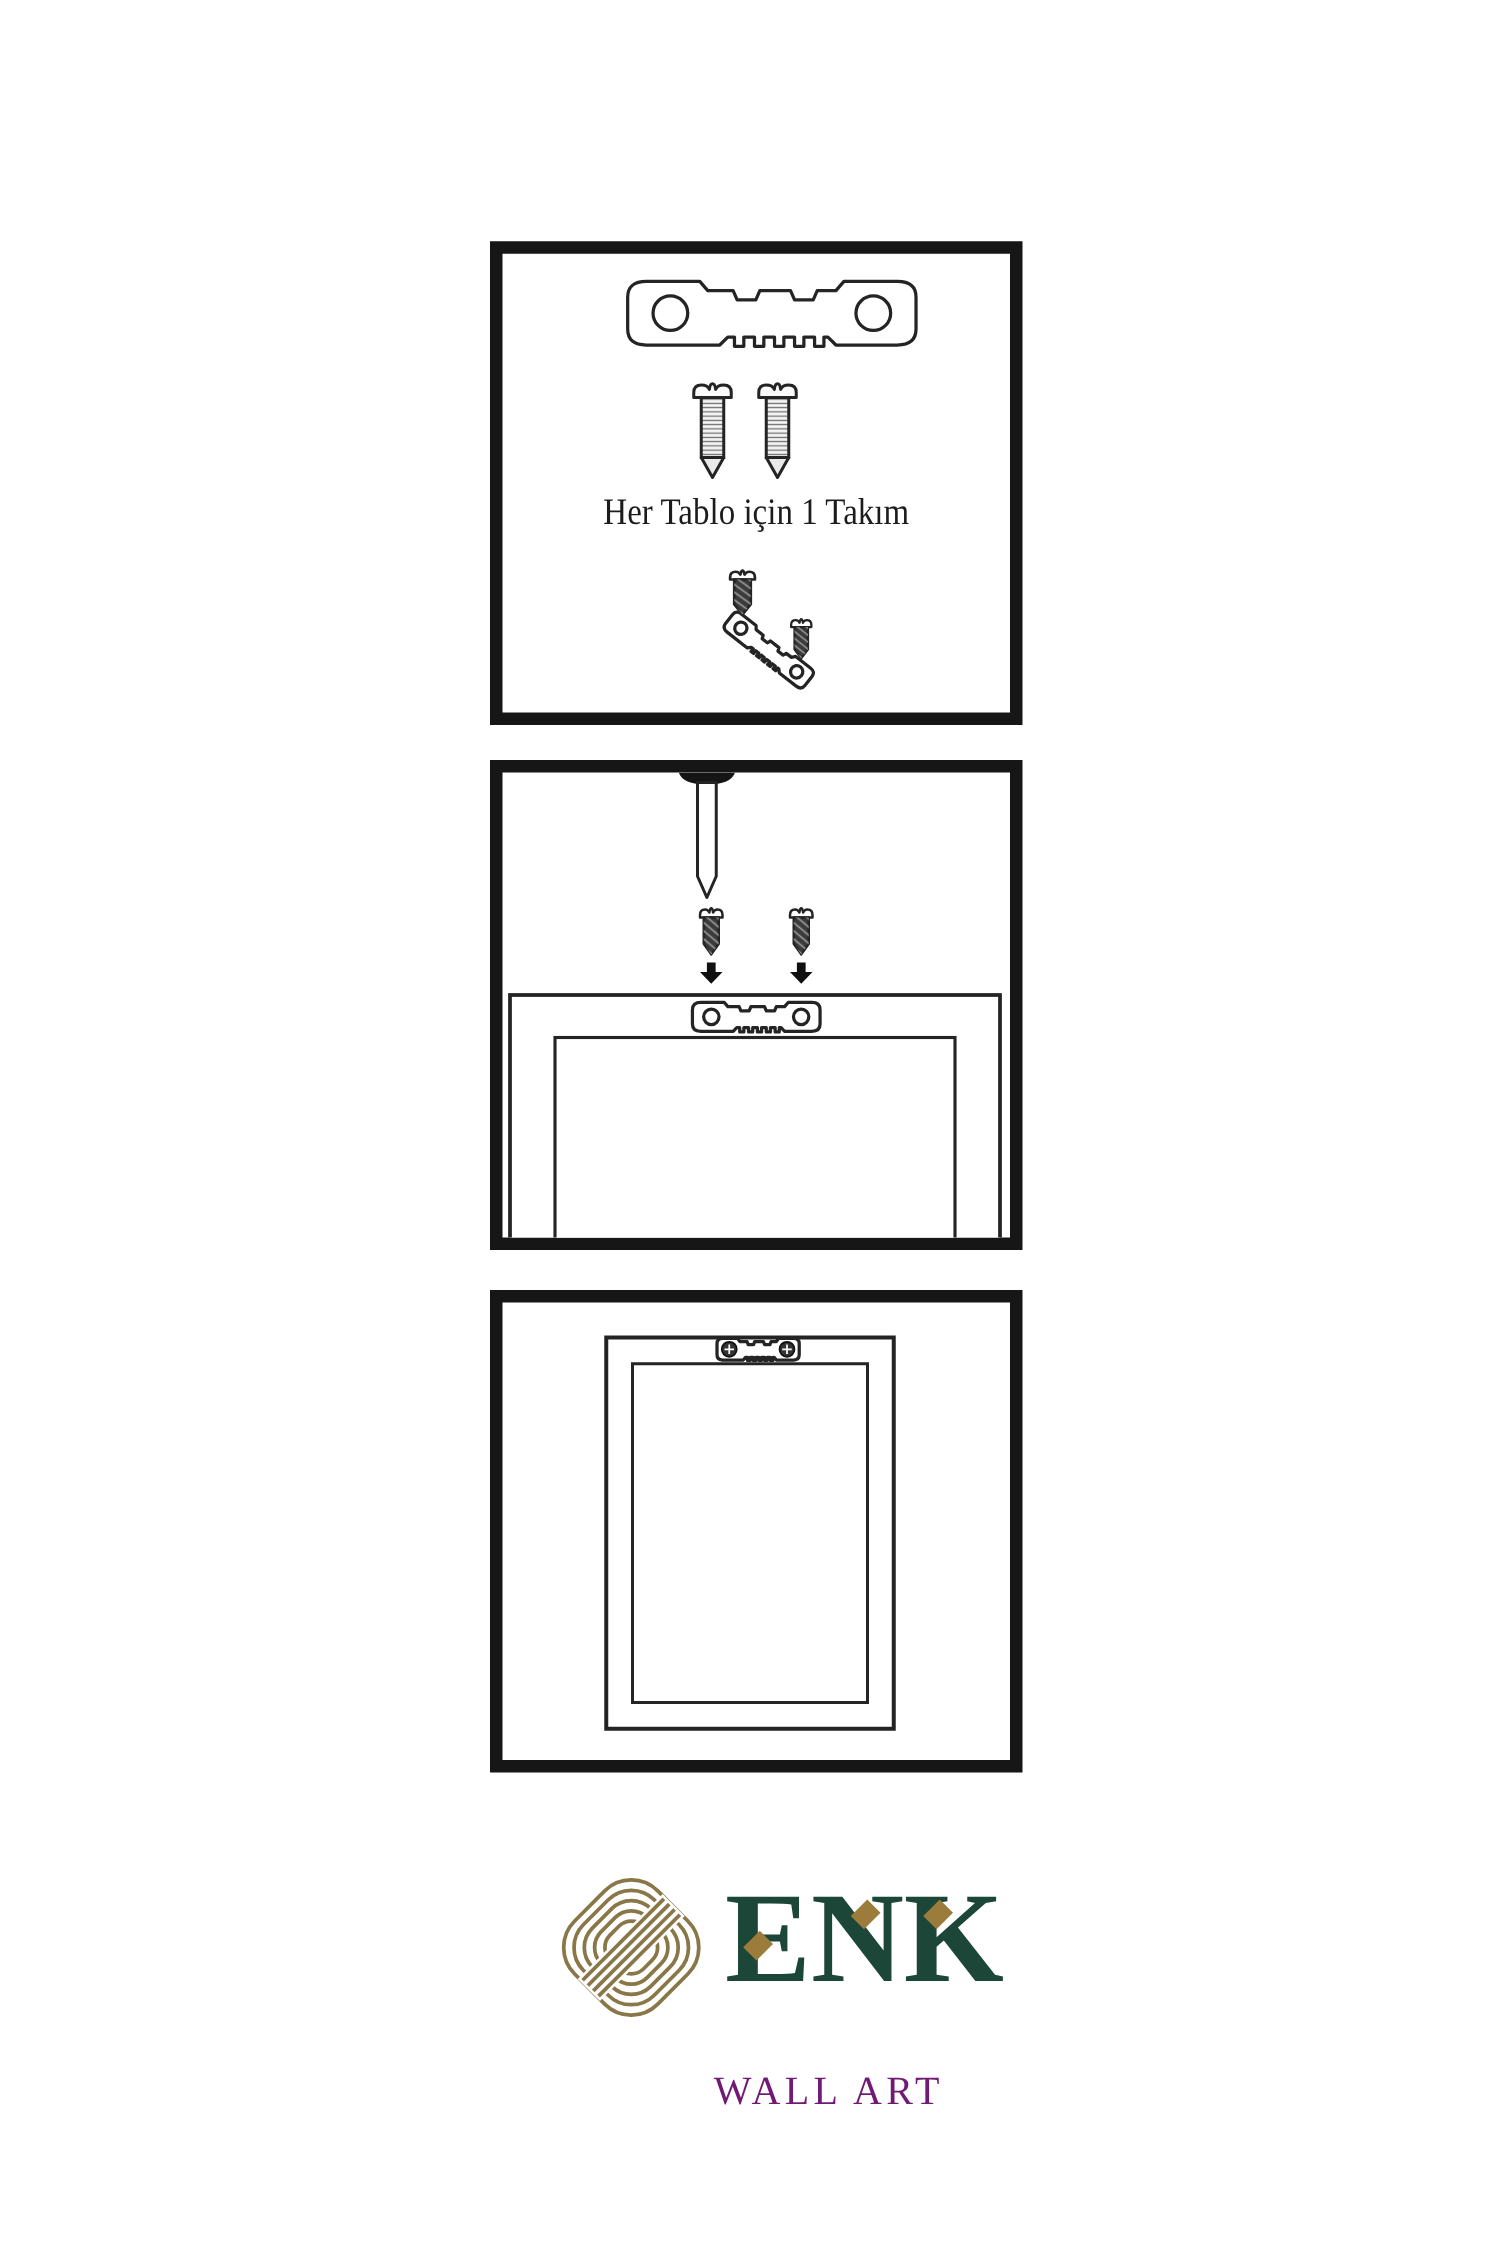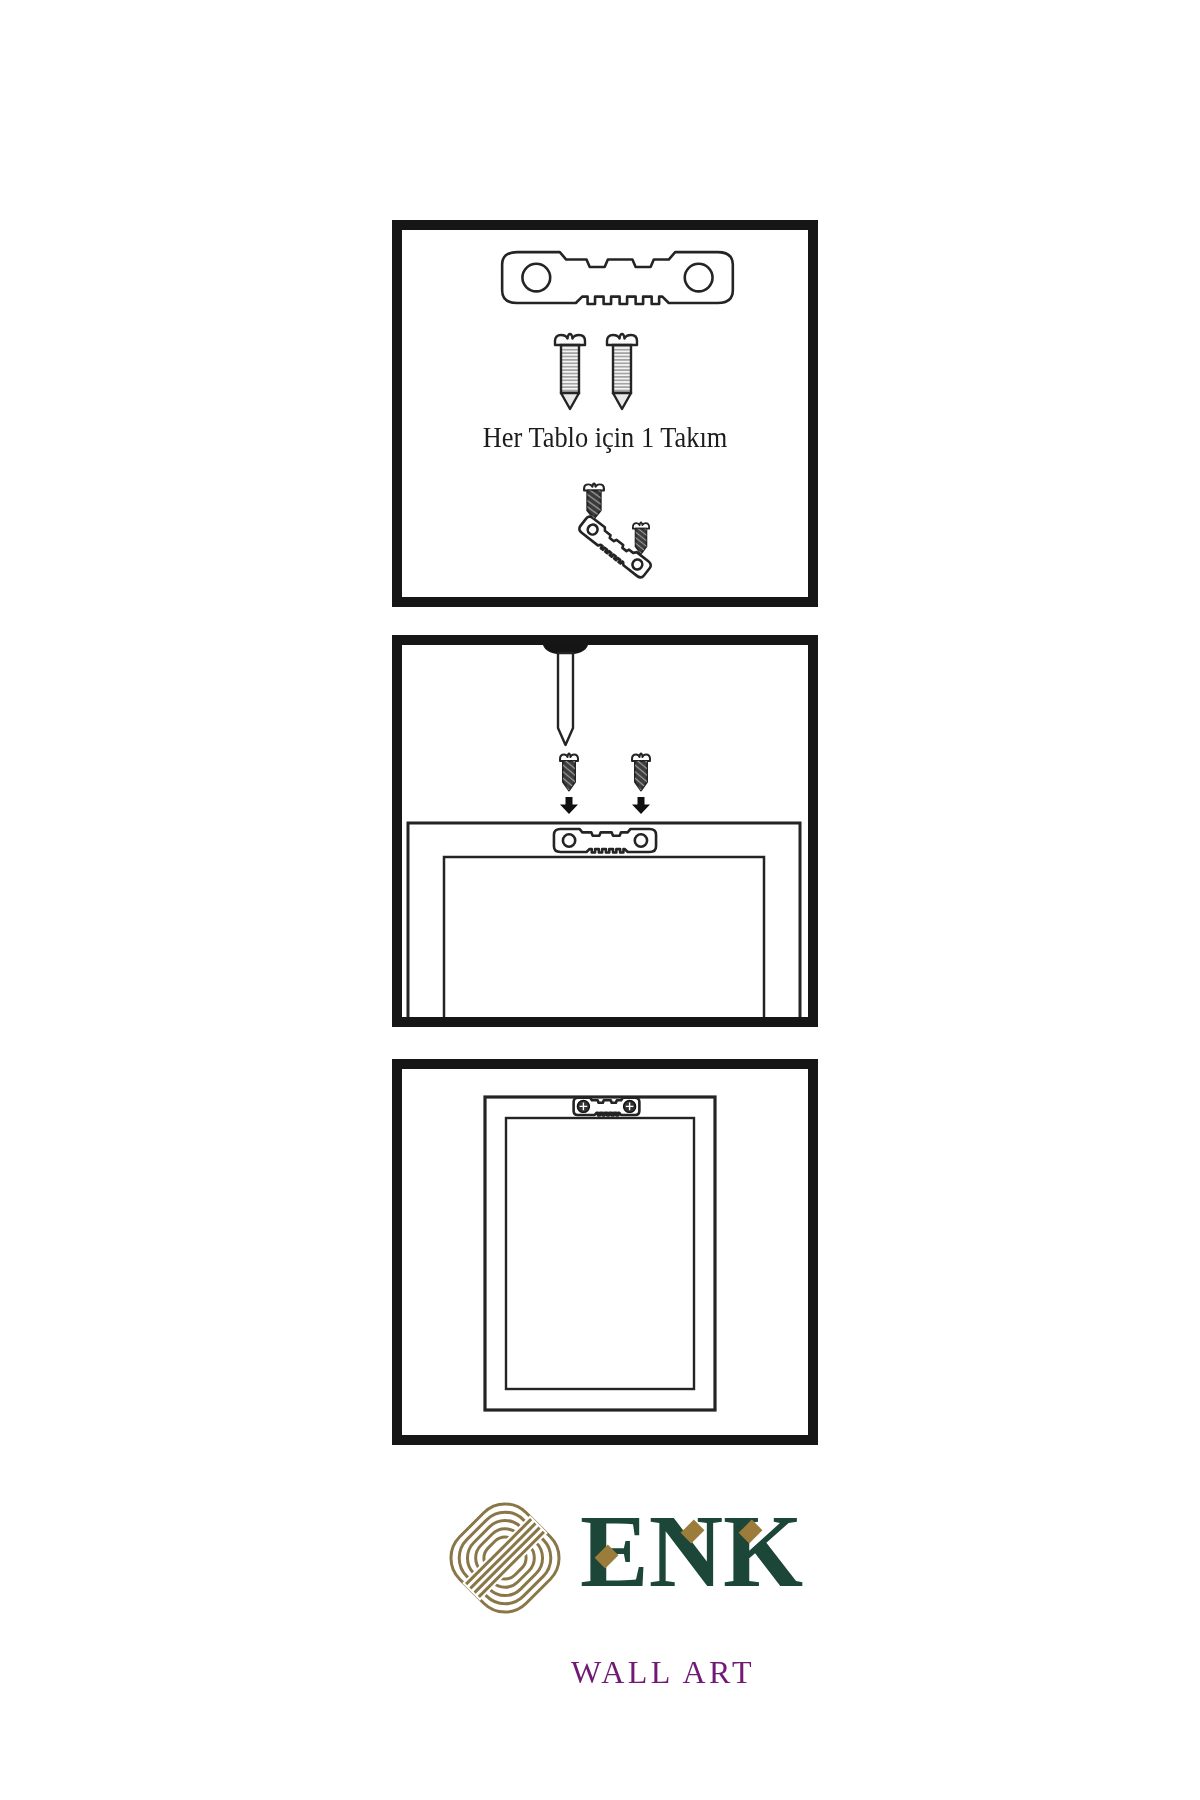--- a/index.html
+++ b/index.html
@@ -1,18 +1,18 @@
 <!DOCTYPE html>
 <html><head>
 <meta charset="utf-8">
 <style>
   html,body{margin:0;padding:0;background:#ffffff;}
   .page{position:relative;width:1200px;height:1800px;background:#ffffff;overflow:hidden;
         font-family:"Liberation Serif","DejaVu Serif",serif;}
-  .panel{position:absolute;left:392px;width:406px;border:10px solid #161616;background:#ffffff;margin-top:27px;}
+  .panel{position:absolute;left:392px;width:406px;border:10px solid #161616;background:#ffffff;}
   .panel svg{position:absolute;left:0;top:0;}
   #panel-1{top:193px;height:367px;}
   #panel-2{top:608px;height:372px;}
   #panel-3{top:1032px;height:366px;}
   .caption{position:absolute;left:0;top:190px;width:100%;text-align:center;
            font-size:30px;color:#1c1c1c;letter-spacing:0px;white-space:nowrap;
            transform:scaleX(0.88);transform-origin:50% 50%;}
   .brand-knot{position:absolute;left:440px;top:1488px;width:130px;height:140px;}
   .brand-name{position:absolute;left:580px;top:1500px;font-size:103px;line-height:1;
               font-weight:700;color:#1b4638;letter-spacing:0px;}

